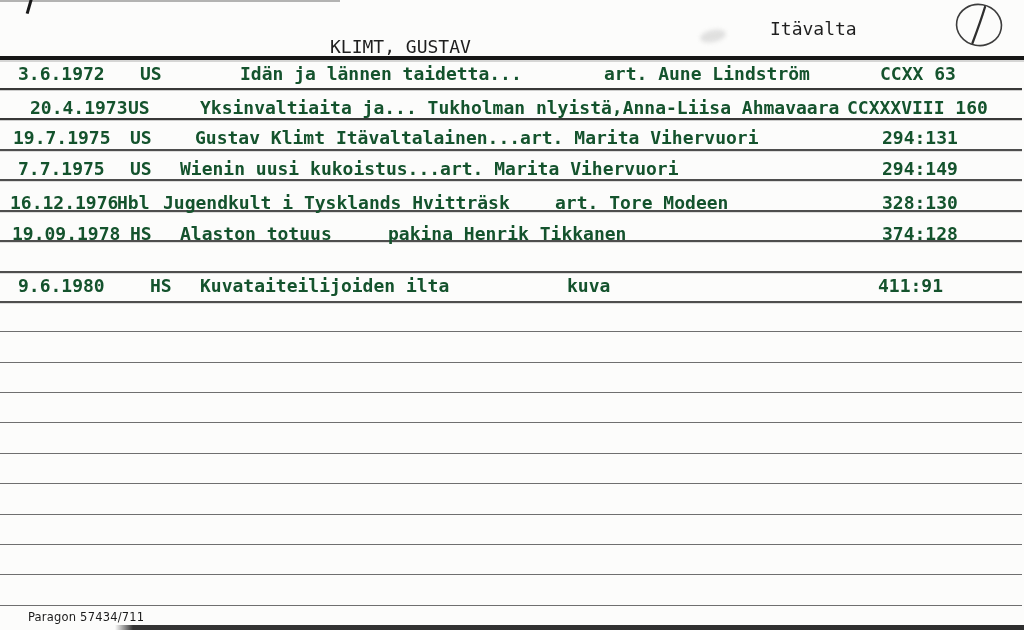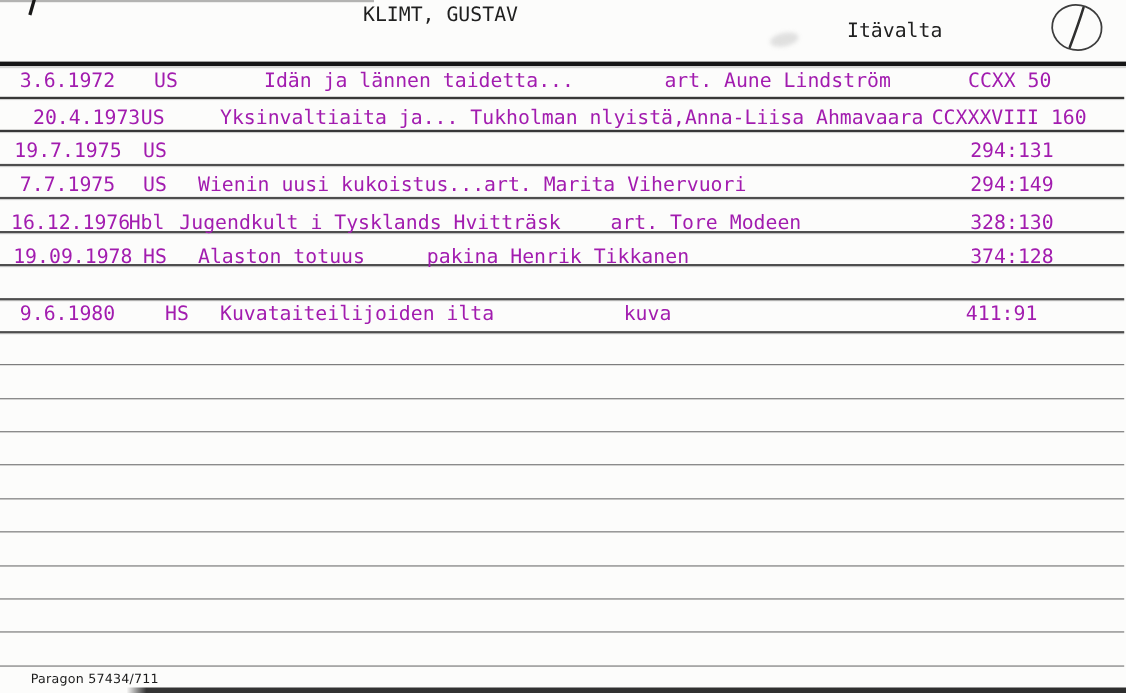--- a/index.html
+++ b/index.html
@@ -12,21 +12,21 @@
   .card{
     position:absolute;inset:0;background:#fcfcfb;
   }
   
   .tw{
     position:absolute;white-space:pre;
     font-size:18px;line-height:20px;color:#1f1f1f;
     font-family:"DejaVu Sans Mono", monospace;
   }
   .entry{position:absolute;left:0;width:1024px;height:20px;}
-  .entry .seg{position:absolute;top:0;white-space:pre;font-size:18px;line-height:20px;color:#a21caf;}
+  .entry .seg{position:absolute;top:0;white-space:pre;font-size:18px;line-height:20px;color:#14532d;font-weight:bold;}
   
   .rule{position:absolute;left:0;width:1022px;}
   .rule-heavy{height:2px;background:#383838;box-shadow:0 1px 0 rgba(0,0,0,.18);}
   .rule-mid{height:1.6px;background:#4e4e4e;box-shadow:0 1px 0 rgba(0,0,0,.12);}
   .rule-light{height:1.2px;background:#6f6f6f;}
   .header-rule{
     position:absolute;top:56px;left:0;width:1024px;height:4px;
     background:#161616;box-shadow:0 2px 0 rgba(0,0,0,.15);
   }
   .footer-label{
@@ -53,21 +53,21 @@
   .artifact-bottombar{
     position:absolute;left:115px;right:0;bottom:0;height:5px;
     background:linear-gradient(to right, rgba(45,45,45,0) 0, #343434 18px, #2e2e2e 100%);
   }
 </style>
 </head>
 <body>
 
 <div class="card">
 
-  <span class="tw" style="left:330px;top:4px">KLIMT, GUSTAV</span>
+  <span class="tw" style="left:330px;top:37px">KLIMT, GUSTAV</span>
   <span class="tw" style="left:770px;top:19px">Itävalta</span>
 
   <div class="page-circle">
     <svg width="62" height="52" viewBox="0 0 62 52">
       <ellipse cx="31" cy="25" rx="22.5" ry="20.5" fill="none" stroke="#3d3d3d" stroke-width="1.6" transform="rotate(10 31 25)"></ellipse>
       <path d="M 37 7 C 34 17 29 31 24.5 43" fill="none" stroke="#2f2f2f" stroke-width="2.3" stroke-linecap="round"></path>
     </svg>
     <span class="visually-hidden">1</span>
   </div>
 
@@ -90,33 +90,34 @@
   <div class="rule rule-light" style="top:514px"></div>
   <div class="rule rule-light" style="top:544px"></div>
   <div class="rule rule-light" style="top:574px"></div>
   <div class="rule rule-light" style="top:605px"></div>
 
   <div class="entry" style="top:64px">
     <span class="seg" style="left:18px">3.6.1972</span>
     <span class="seg" style="left:140px">US</span>
     <span class="seg" style="left:240px">Idän ja lännen taidetta...</span>
     <span class="seg" style="left:604px">art. Aune Lindström</span>
-    <span class="seg" style="left:880px">CCXX 50</span>
+    <span class="seg" style="left:880px">CCXX 63</span>
   </div>
 
   <div class="entry" style="top:98px">
     <span class="seg" style="left:30px">20.4.1973</span>
     <span class="seg" style="left:128px">US</span>
     <span class="seg" style="left:200px">Yksinvaltiaita ja... Tukholman nlyistä,Anna-Liisa Ahmavaara</span>
     <span class="seg" style="left:847px">CCXXXVIII 160</span>
   </div>
 
   <div class="entry" style="top:128px">
     <span class="seg" style="left:13px">19.7.1975</span>
     <span class="seg" style="left:130px">US</span>
+    <span class="seg" style="left:195px">Gustav Klimt Itävaltalainen...art. Marita Vihervuori</span>
     <span class="seg" style="left:882px">294:131</span>
   </div>
 
   <div class="entry" style="top:159px">
     <span class="seg" style="left:18px">7.7.1975</span>
     <span class="seg" style="left:130px">US</span>
     <span class="seg" style="left:180px">Wienin uusi kukoistus...art. Marita Vihervuori</span>
     <span class="seg" style="left:882px">294:149</span>
   </div>
 

